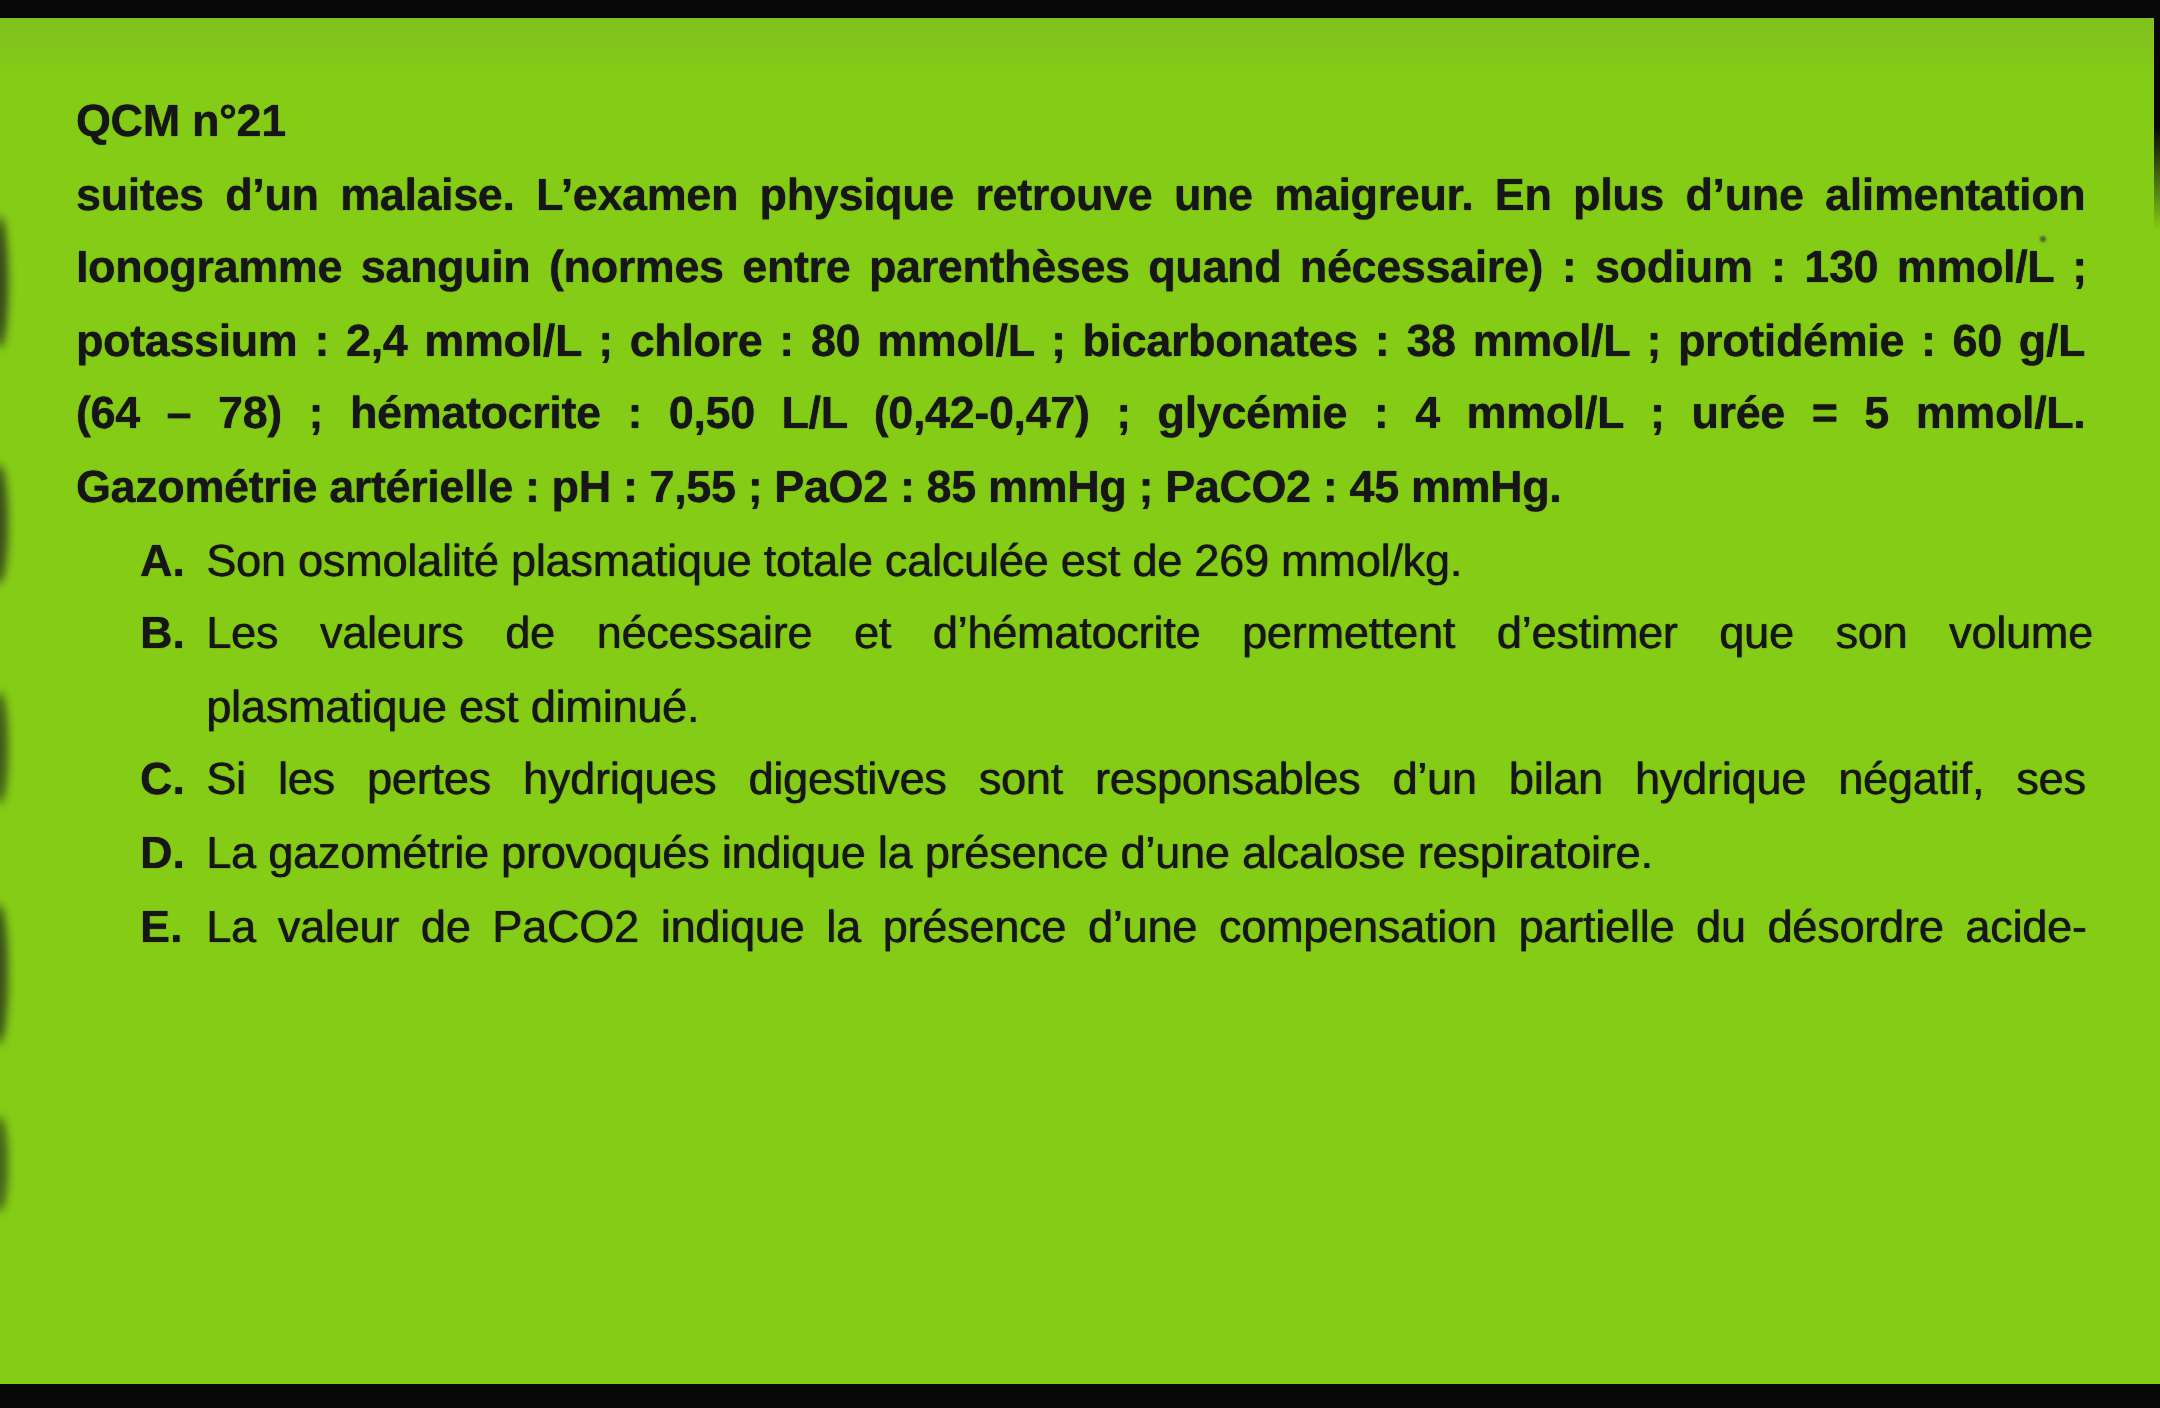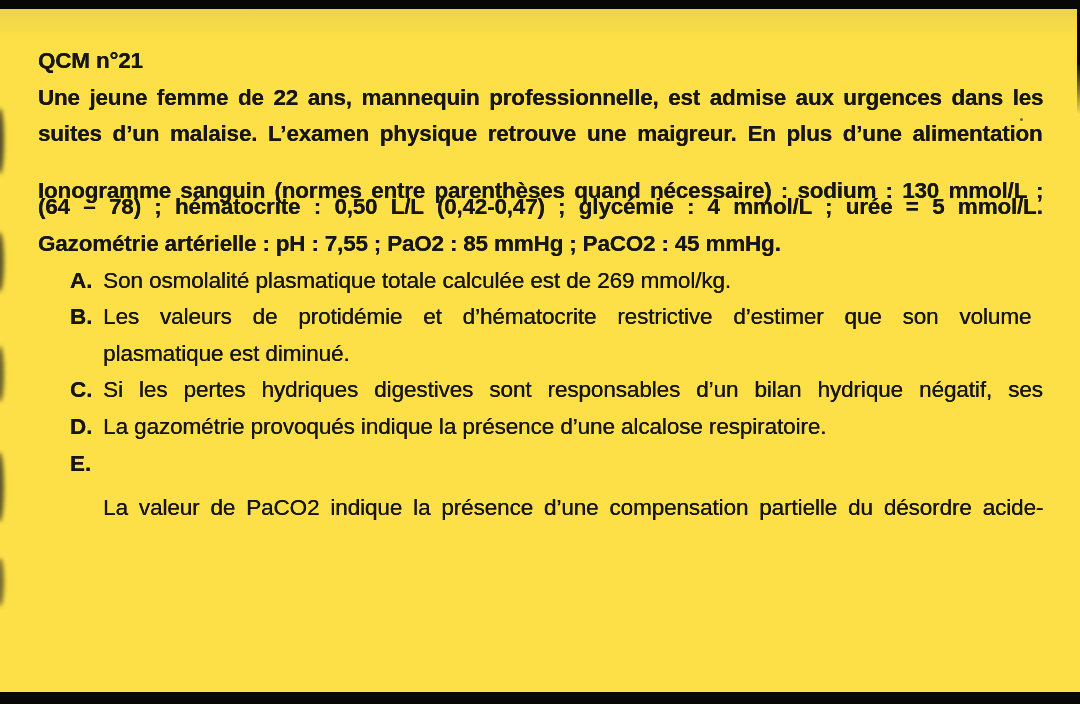--- a/index.html
+++ b/index.html
@@ -1,19 +1,19 @@
 <!DOCTYPE html>
 <html><head>
 <meta charset="utf-8">
 <style>
   html,body{margin:0;padding:0;background:#000;}
   .page{
     position:relative;
     width:1080px;height:704px;
-    background:#fde047;
+    background:#84cc16;
     overflow:hidden;
     font-family:"Liberation Sans","DejaVu Sans",sans-serif;
     color:#161616;
   }
   .bar-top{position:absolute;top:0;left:0;width:100%;height:9px;background:#070707;}
   .bar-bottom{position:absolute;bottom:0;left:0;width:100%;height:12px;background:#070707;}
   .edge-right{position:absolute;top:0;right:0;width:3px;height:115px;
     background:linear-gradient(180deg,#070707 55%,rgba(7,7,7,0));}
   .gray-band{position:absolute;top:9px;left:0;width:100%;height:30px;
     background:linear-gradient(180deg,rgba(90,90,90,0.10),rgba(90,90,90,0));}
@@ -59,55 +59,55 @@
   <div class="smudge sm1"></div>
   <div class="smudge sm2"></div>
   <div class="smudge sm3"></div>
   <div class="smudge sm4"></div>
   <div class="smudge sm5"></div>
   <div class="dot-artifact"></div>
 
   <div class="content">
     <div class="line title-line"><span class="ltxt">QCM n°21</span></div>
     <div id="stem">
-        <div class="line stemline just"><span class="ltxt" style="word-spacing: 3.53846px;">Une jeune femme de 22 ans, mannequin professionnelle, est admise aux urgences dans les</span></div>
         <div class="line stemline just"><span class="ltxt" style="word-spacing: 4.72727px;">suites d’un malaise. L’examen physique retrouve une maigreur. En plus d’une alimentation</span></div>
-        <div class="line stemline just"><span class="ltxt" style="word-spacing: 3.25px; margin-top: 20px;">Ionogramme sanguin (normes entre parenthèses quand nécessaire) : sodium : 130 mmol/L ;</span></div>
+        <div class="line stemline just"><span class="ltxt" style="word-spacing: 3.25px;">Ionogramme sanguin (normes entre parenthèses quand nécessaire) : sodium : 130 mmol/L ;</span></div>
+        <div class="line stemline just"><span class="ltxt" style="word-spacing: 2.44444px;">potassium : 2,4 mmol/L ; chlore : 80 mmol/L ; bicarbonates : 38 mmol/L ; protidémie : 60 g/L</span></div>
         <div class="line stemline just"><span class="ltxt" style="word-spacing: 7.33333px;">(64 – 78) ; hématocrite : 0,50 L/L (0,42-0,47) ; glycémie : 4 mmol/L ; urée = 5 mmol/L.</span></div>
         <div class="line stemline"><span class="ltxt">Gazométrie artérielle : pH : 7,55 ; PaO2 : 85 mmHg ; PaCO2 : 45 mmHg.</span></div>
       </div>
     <div id="options">
         <div class="opt">
           <span class="marker">A.</span>
           <div class="opt-lines">
             <div class="line optline"><span class="ltxt">Son osmolalité plasmatique totale calculée est de 269 mmol/kg.</span></div>
           </div>
         </div>
         <div class="opt">
           <span class="marker">B.</span>
           <div class="opt-lines">
-            <div class="line optline just"><span class="ltxt" style="word-spacing: 14.7px;">Les valeurs de protidémie et d’hématocrite restrictive d’estimer que son volume</span></div>
+            <div class="line optline just"><span class="ltxt" style="word-spacing: 14.7px;">Les valeurs de nécessaire et d’hématocrite permettent d’estimer que son volume</span></div>
             <div class="line optline"><span class="ltxt">plasmatique est diminué.</span></div>
           </div>
         </div>
         <div class="opt">
           <span class="marker">C.</span>
           <div class="opt-lines">
             <div class="line optline just"><span class="ltxt" style="word-spacing: 9.90909px; text-align: center;">Si les pertes hydriques digestives sont responsables d’un bilan hydrique négatif, ses</span></div>
           </div>
         </div>
         <div class="opt">
           <span class="marker">D.</span>
           <div class="opt-lines">
             <div class="line optline"><span class="ltxt">La gazométrie provoqués indique la présence d’une alcalose respiratoire.</span></div>
           </div>
         </div>
         <div class="opt">
           <span class="marker">E.</span>
           <div class="opt-lines">
-            <div class="line optline just"><span class="ltxt" style="word-spacing: 4.75px; margin-top: 44px;">La valeur de PaCO2 indique la présence d’une compensation partielle du désordre acide-</span></div>
+            <div class="line optline just"><span class="ltxt" style="word-spacing: 4.75px;">La valeur de PaCO2 indique la présence d’une compensation partielle du désordre acide-</span></div>
           </div>
         </div>
       </div>
   </div>
 
   <div class="bar-bottom"></div>
 </div>
 
 </body></html>

